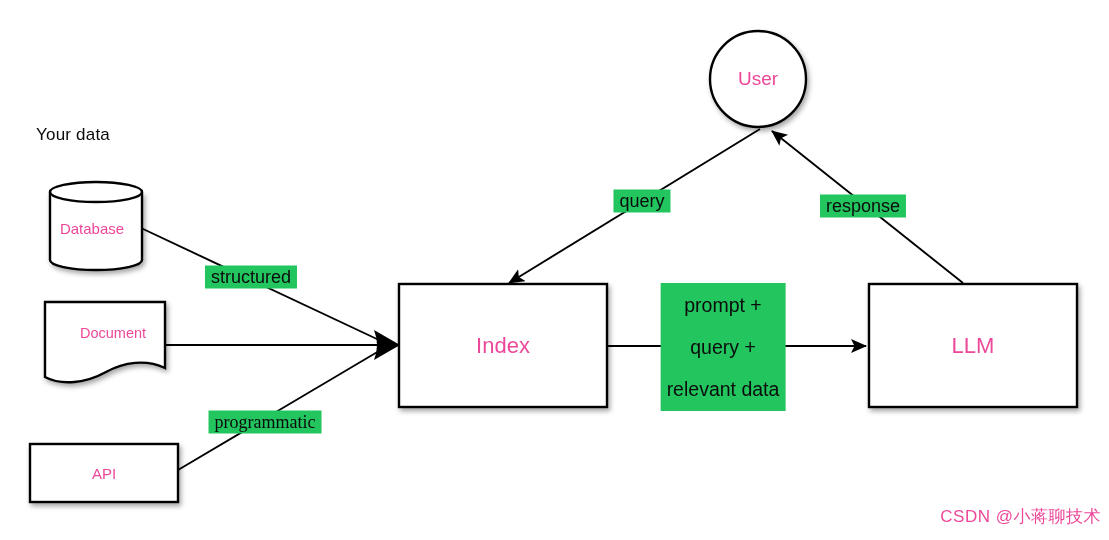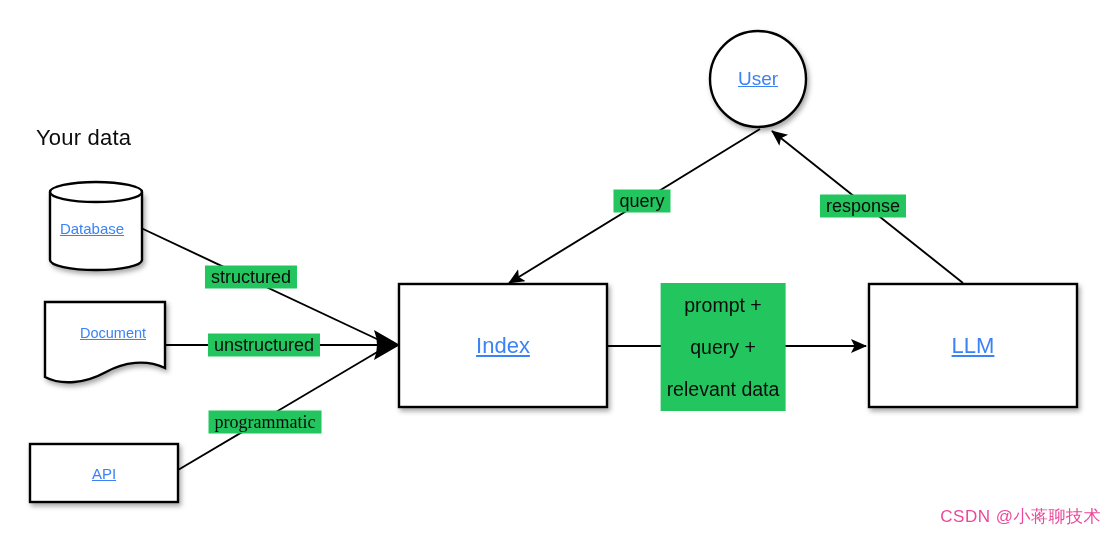--- a/index.html
+++ b/index.html
@@ -37,42 +37,41 @@
     position: absolute;
     color: #0c0c0c;
     white-space: nowrap;
   }
   .node-lbl {
     position: absolute;
     display: flex;
     align-items: center;
     justify-content: center;
     text-align: center;
-    color: #3b82f6;
+    color: #ec4899;
     pointer-events: none;
-    text-decoration: underline;
   }
   .edge-lbl {
     position: absolute;
     background: #22c55e;
     padding: 1px 6px;
     font-size: 18px;
     transform: translate(-50%, -50%);
     color: #0c0c0c;
   }
   .edge-lbl.multiline {
     white-space: pre-line;
     text-align: center;
     font-size: 19.5px;
     line-height: 42px;
   }
   #title-lbl {
     left: 36px;
     top: 125px;
-    font-size: 22px;
+    font-size: 17px;
     letter-spacing: 0.2px;
   }
   #watermark {
     position: absolute;
     right: 8px;
     top: 505px;
     font-size: 17px;
     letter-spacing: 0.5px;
   }
 </style>
@@ -114,21 +113,20 @@
   <div class="lbl" id="title-lbl">Your data</div>
 
   <div class="node-lbl" style="left:50px; top:192px; width:84px; height:72px; font-size:15px;">Database</div>
   <div class="node-lbl" style="left:45px; top:302px; width:136px; height:62px; font-size:14.5px;">Document</div>
   <div class="node-lbl" style="left:30px; top:444px; width:148px; height:58px; font-size:15px;">API</div>
   <div class="node-lbl" style="left:869px; top:284px; width:208px; height:123px; font-size:22px;">LLM</div>
   <div class="node-lbl" style="left:399px; top:284px; width:208px; height:123px; font-size:22px;">Index</div>
   <div class="node-lbl" style="left:710px; top:31px; width:96px; height:96px; font-size:19px;">User</div>
 
   <div class="edge-lbl" style="left:251px; top:277px;">structured</div>
-  <div class="edge-lbl" style="left:264px; top:345px;">unstructured</div>
   <div class="edge-lbl" style="left:265px; top:422px;font-family:Liberation Serif, serif;">programmatic</div>
   <div class="edge-lbl" style="left:642px; top:201px;">query</div>
   <div class="edge-lbl" style="left:863px; top:206px;">response</div>
   <div class="edge-lbl multiline" style="left:723px; top:347px;">prompt +
 query +
 relevant data</div>
 
   <div id="watermark" style="color: #ec4899;">CSDN @小蒋聊技术</div>
 </div>
 

